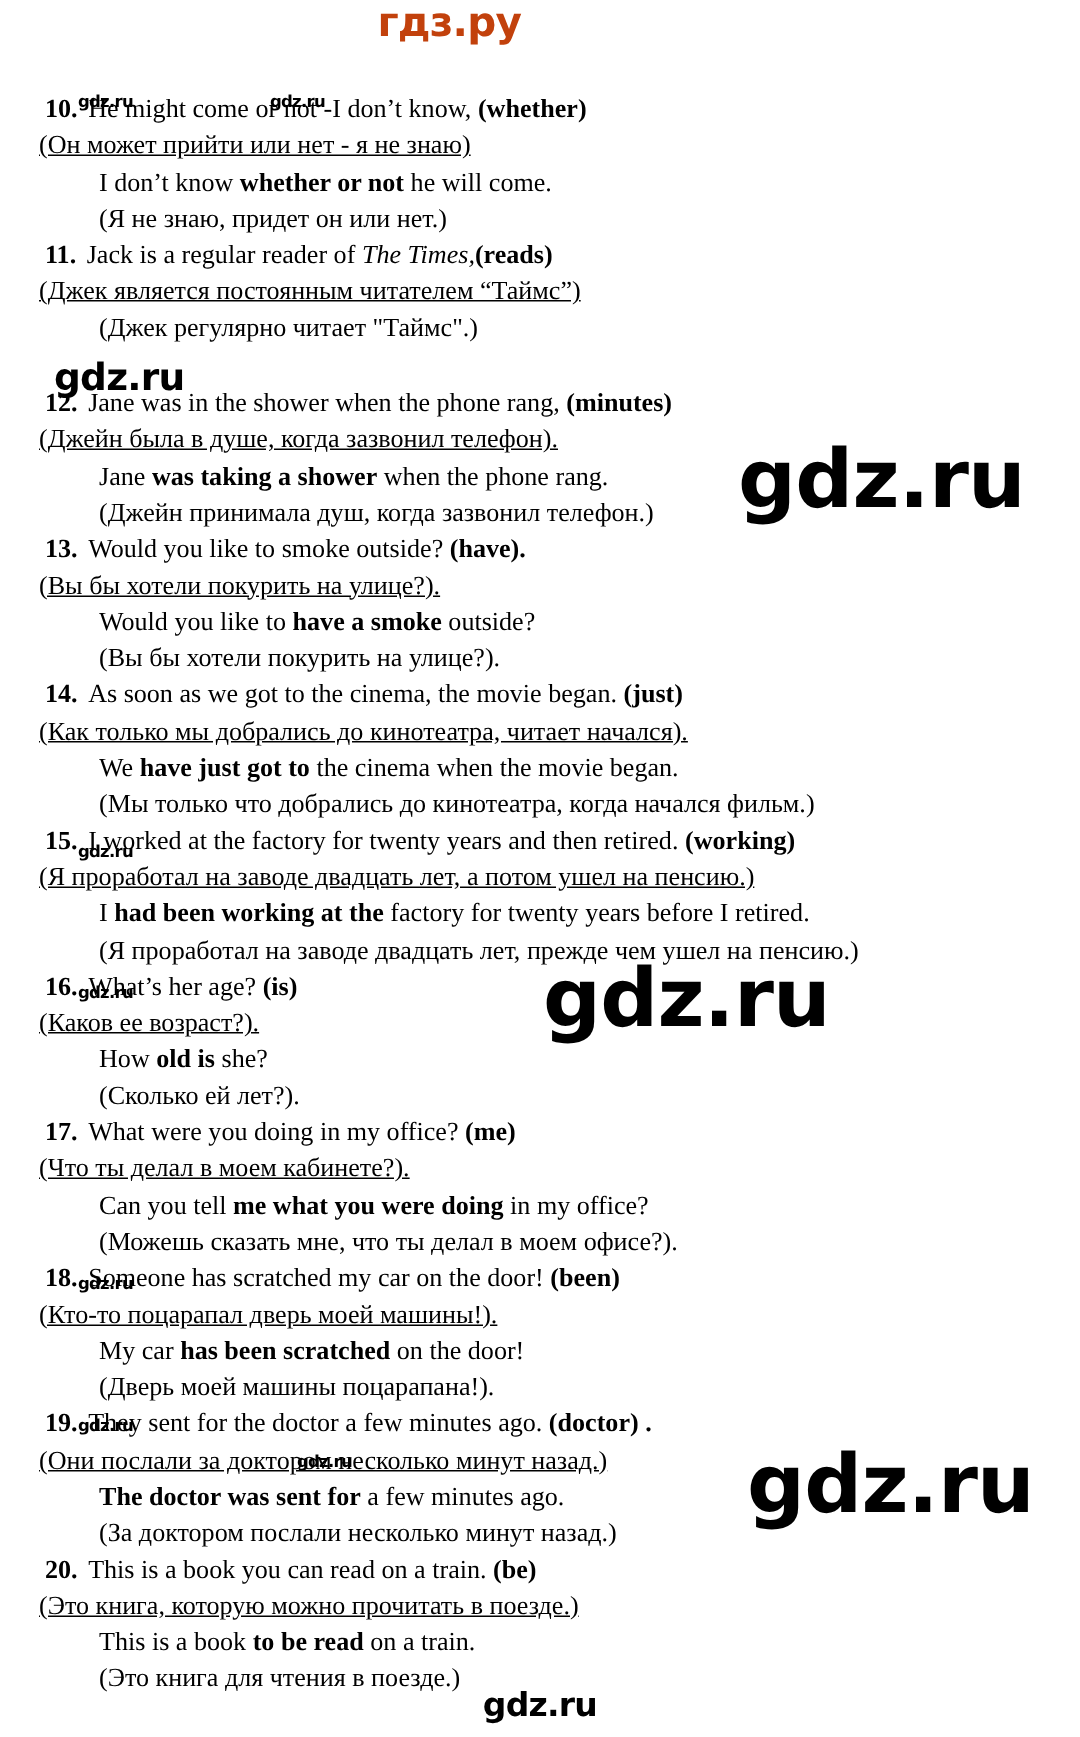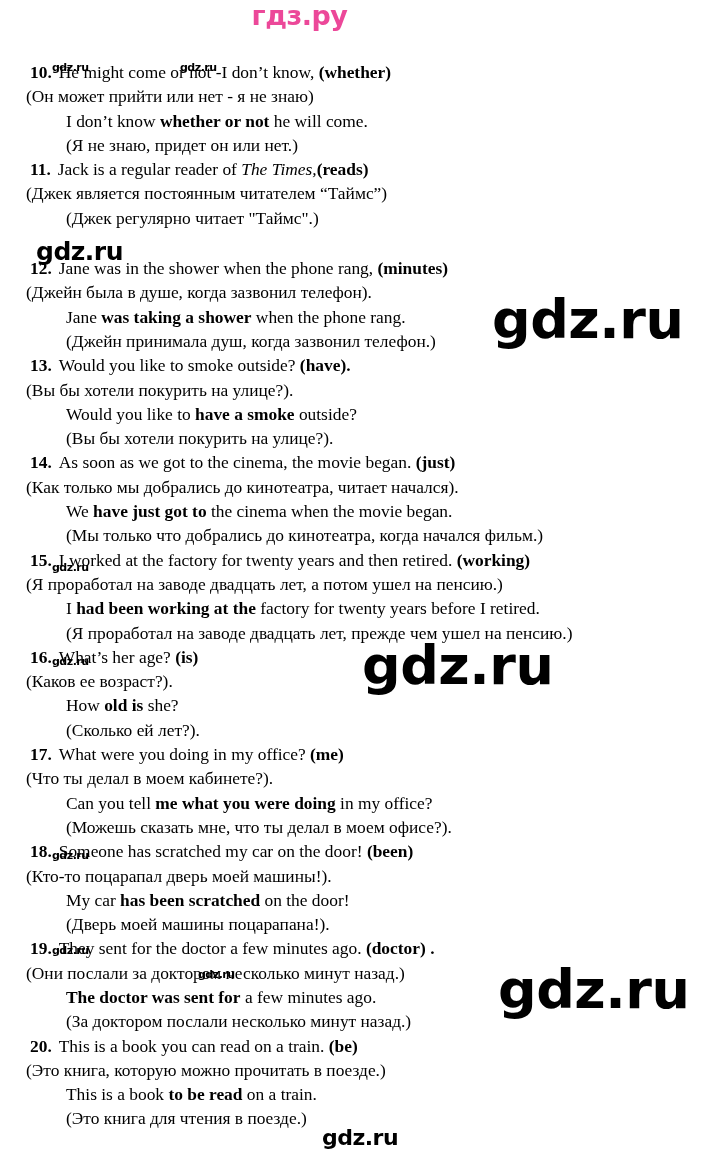--- a/index.html
+++ b/index.html
@@ -20,21 +20,21 @@
   .header-logo {
     position: absolute;
     top: 0px;
     left: 0;
     width: 599px;
     text-align: center;
     font-family: "DejaVu Sans", sans-serif;
     font-weight: bold;
     font-size: 27px;
     letter-spacing: -0.5px;
-    color: #ec4899;
+    color: #c2410c;
     z-index: 5;
   }
 
   
   .footer-logo {
     position: absolute;
     top: 1125px;
     left: 0;
     width: 720px;
     text-align: center;
@@ -62,21 +62,21 @@
 
   .line {
     margin: 0;
     padding: 0;
     font-size: 17.4px;
     line-height: 24.3px;
     white-space: nowrap;
   }
 
   .line.prompt   { text-indent: 0; }
-  .line.trans1   { text-indent: -4px; }
+  .line.trans1   { text-indent: -4px; text-decoration: underline; }
   .line.answer   { padding-left: 36px; }
   .line.trans2   { padding-left: 36px; }
 
   .num {
     font-weight: bold;
     font-size: 17.4px;
     padding-right: 7px;
   }
 
   .b  { font-weight: bold; }

